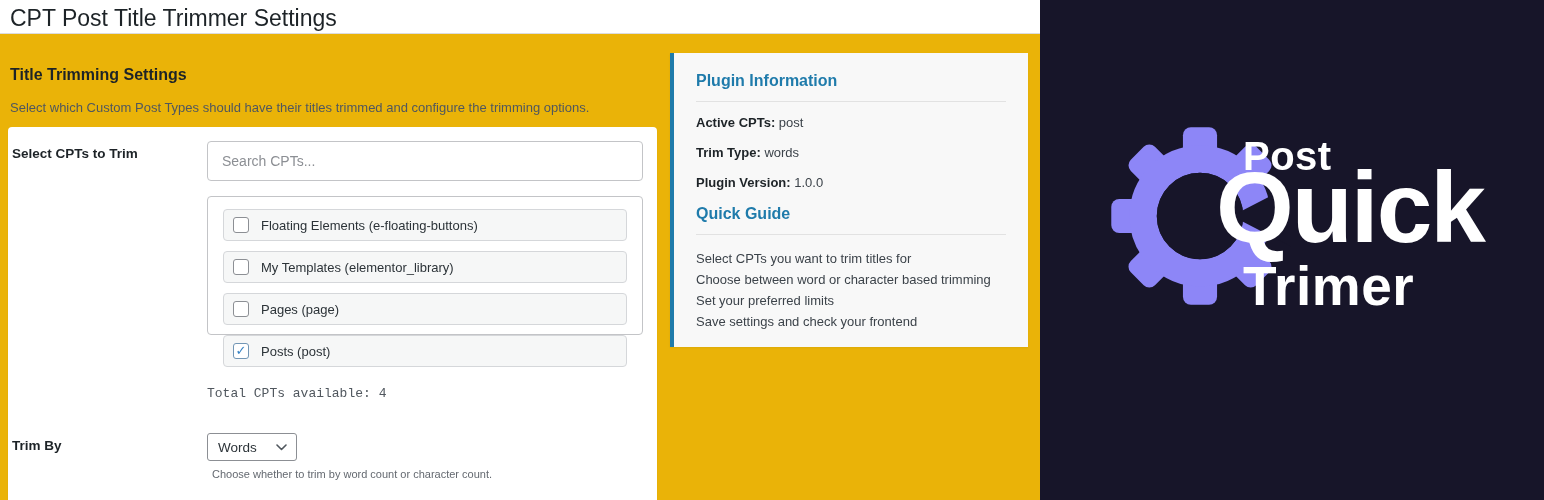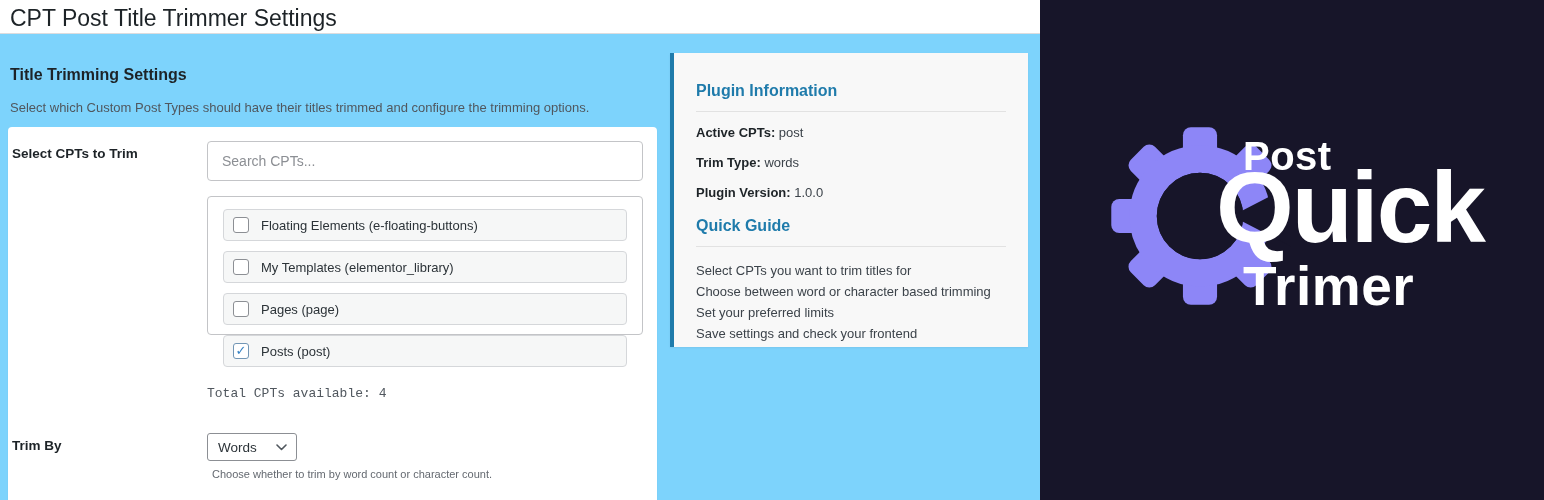--- a/index.html
+++ b/index.html
@@ -5,21 +5,21 @@
   * { box-sizing: border-box; margin: 0; padding: 0; }
   html, body { width: 1544px; height: 500px; overflow: hidden; }
   body {
     font-family: "Liberation Sans", "DejaVu Sans", sans-serif;
     background: #f0f0f1;
     position: relative;
     color: #1d2327;
   }
   .main-area {
     position: absolute; left: 0; top: 0; width: 1040px; height: 500px;
-    background: #7dd3fc;
+    background: #eab308;
   }
   
   .admin-header {
     position: absolute; left: 0; top: 0; width: 100%; height: 34px;
     background: #ffffff; border-bottom: 1px solid #dcdcde;
   }
   .admin-header h1 {
     padding: 5px 0 0 10px;
     font-size: 23px; font-weight: 400; color: #1d2327; letter-spacing: 0;
   }
@@ -90,21 +90,21 @@
     font-size: 11px; color: #646970;
   }
   
   .sidebar-box {
     position: absolute; left: 670px; top: 53px; width: 358px; height: 294px;
     background: #f8f8f8; border-left: 4px solid #1f7bab;
     box-shadow: 0 1px 2px rgba(0,0,0,0.06);
     padding: 12px 22px 0 22px;
   }
   .sidebar-box h3 {
-    font-size: 16px; font-weight: 700; color: #1f7bab; margin: 17px 0 11px;
+    font-size: 16px; font-weight: 700; color: #1f7bab; margin: 7px 0 11px;
   }
   .sidebar-box hr {
     border: 0; border-top: 1px solid #e2e2e2; margin: 0 0 13px;
   }
   .info-item { font-size: 13px; margin-bottom: 15px; color: #3c434a; }
   .info-item b { color: #1d2327; font-weight: 700; }
   .guide-step { font-size: 13px; color: #3c434a; line-height: 21px; }
   
   .brand-panel {
     position: absolute; left: 1040px; top: 0; width: 504px; height: 500px;

